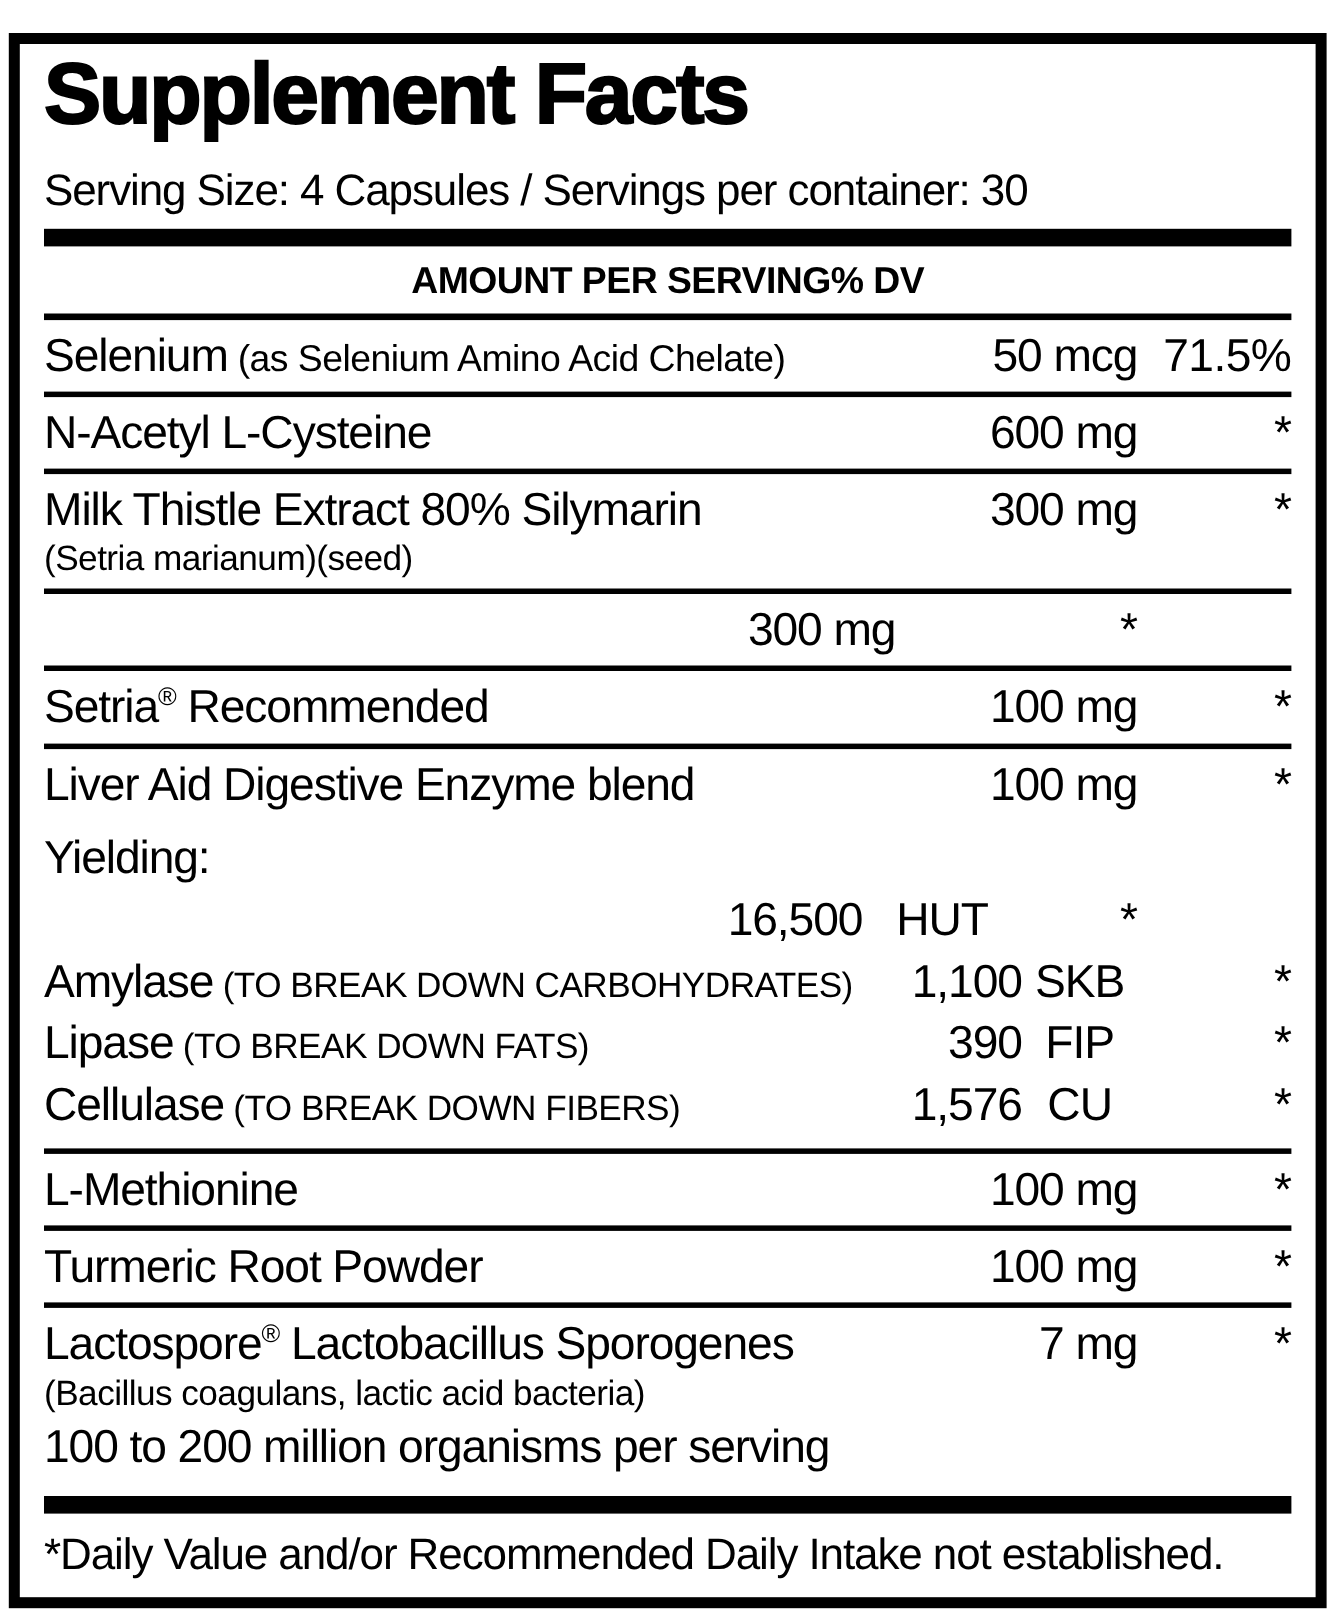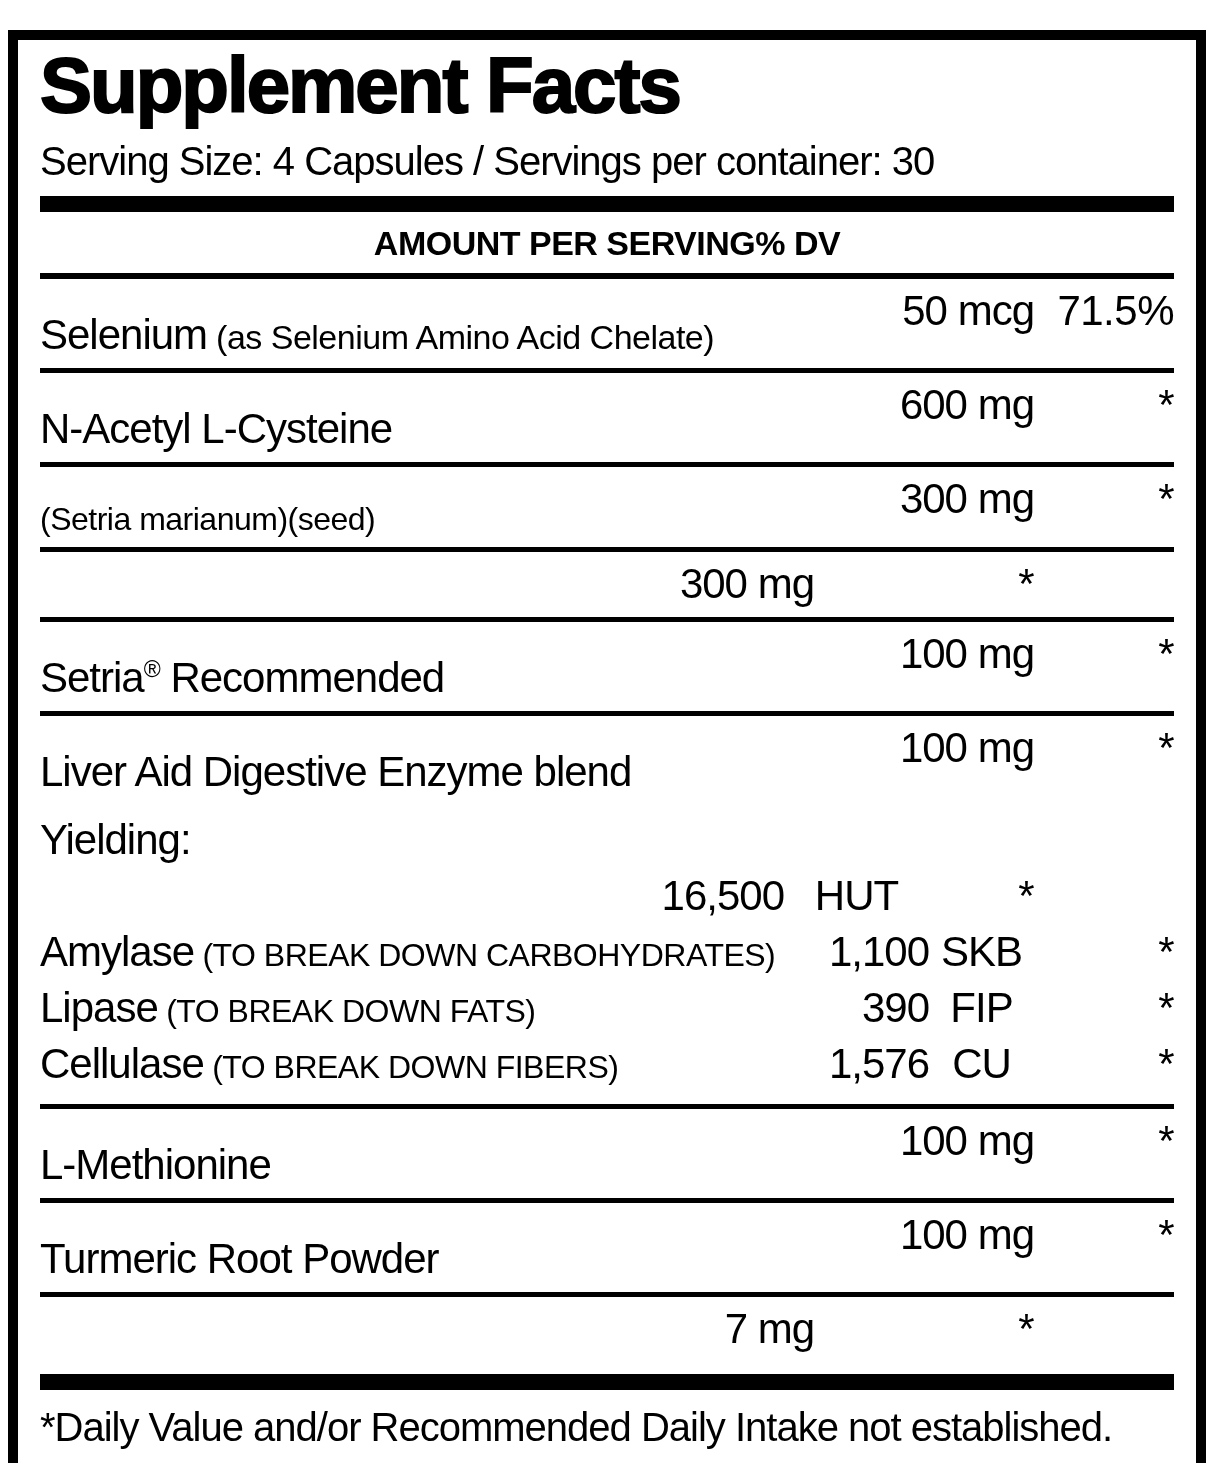--- a/index.html
+++ b/index.html
@@ -22,21 +22,21 @@
     font-size: 78px;
     font-weight: 700;
     letter-spacing: -2px;
     line-height: 1.02;
     -webkit-text-stroke: 2px #000;
   }
 
   .serving {
     font-size: 40px;
     letter-spacing: -1px;
-    margin-top: 12px;
+    margin-top: 24px;
     line-height: 1.15;
   }
 
   .thick-bar {
     height: 16px;
     background: #000;
     margin-top: 12px;
   }
 
   .colhead {
@@ -52,21 +52,21 @@
 
   .row {
     display: grid;
     grid-template-columns: 1fr 220px 140px;
     align-items: start;
     padding: 8px 0 9px 0;
     border-bottom: 5px solid #000;
   }
   .row.no-border { border-bottom: none; }
 
-  .name-cell { font-size: 42px; letter-spacing: -1px; line-height: 1.15; margin-top: 24px; }
+  .name-cell { font-size: 42px; letter-spacing: -1px; line-height: 1.15; }
   .sub-inline { font-size: 34px; letter-spacing: -0.5px; }
   .sub-block  { font-size: 32px; letter-spacing: -0.5px; margin-top: 2px; line-height: 1.15; }
   .sub-big    { font-size: 42px; letter-spacing: -1px; margin-top: 6px; line-height: 1.15; }
 
   .amt { text-align: right; font-size: 42px; letter-spacing: -1px; white-space: nowrap; }
   .dv  { text-align: right; font-size: 42px; letter-spacing: -0.5px; }
 
   sup.reg { font-size: 0.55em; vertical-align: super; line-height: 0; }
 
   .enzyme-block {
@@ -117,21 +117,21 @@
     <div class="dv">71.5%</div>
   </div>
 
   <div class="row">
     <div class="name-cell"><span>N-Acetyl L-Cysteine</span><sup class="reg"></sup></div>
     <div class="amt">600 mg</div>
     <div class="dv">*</div>
   </div>
 
   <div class="row">
-    <div class="name-cell"><sup class="reg"></sup>
+    <div class="name-cell"><span>Milk Thistle Extract 80% Silymarin</span><sup class="reg"></sup>
       <div class="sub-block">(Setria marianum)(seed)</div>
     </div>
     <div class="amt">300 mg</div>
     <div class="dv">*</div>
   </div>
 
   <div class="row">
     <div class="amt">300 mg</div>
     <div class="dv">*</div>
   </div>
@@ -185,20 +185,24 @@
     <div class="dv">*</div>
   </div>
 
   <div class="row">
     <div class="name-cell"><span>Turmeric Root Powder</span><sup class="reg"></sup></div>
     <div class="amt">100 mg</div>
     <div class="dv">*</div>
   </div>
 
   <div class="row no-border">
+    <div class="name-cell"><span>Lactospore</span><sup class="reg">®</sup><span> Lactobacillus Sporogenes</span>
+      <div class="sub-block">(Bacillus coagulans, lactic acid bacteria)</div>
+      <div class="sub-big">100 to 200 million organisms per serving</div>
+    </div>
     <div class="amt">7 mg</div>
     <div class="dv">*</div>
   </div>
 
   <div class="thick-bar"></div>
 
   <div class="footnote">*Daily Value and/or Recommended Daily Intake not established.</div>
 </div>
 
 <div class="below">

